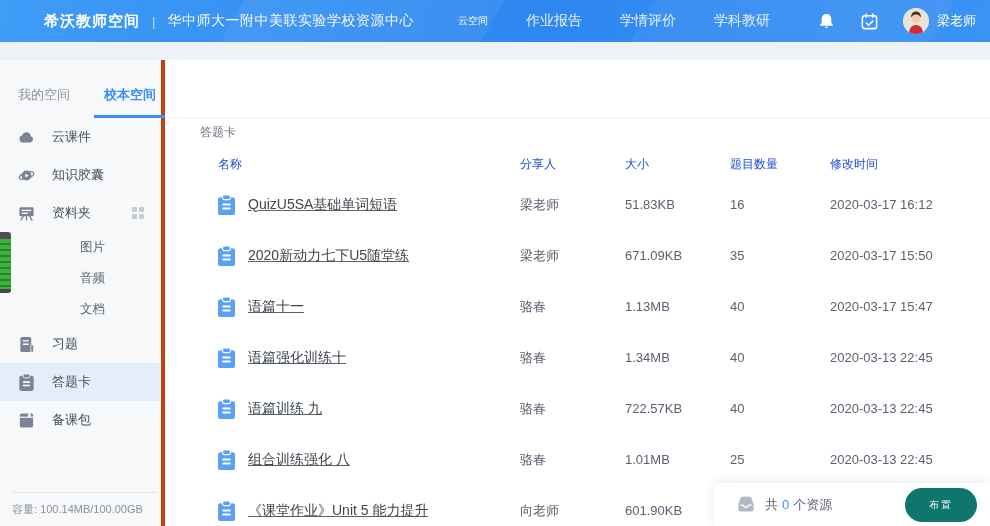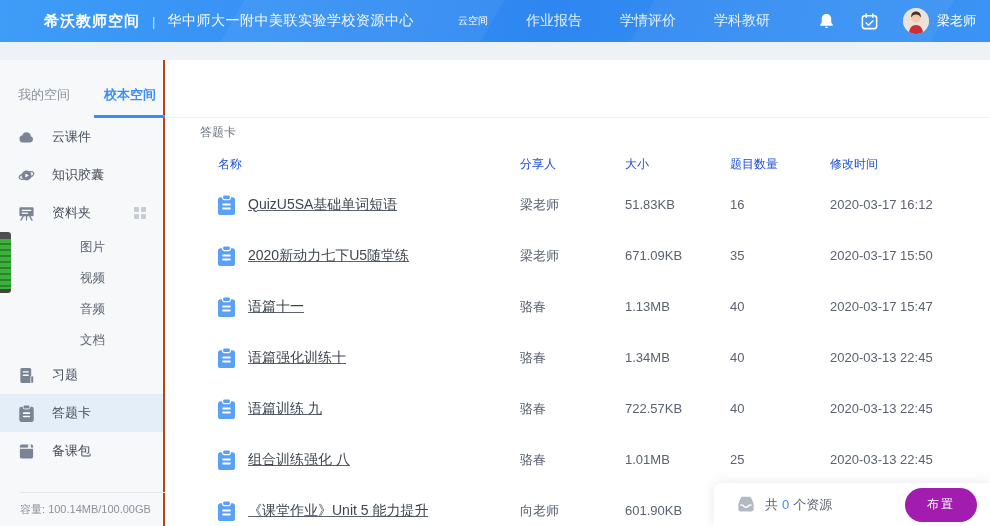--- a/index.html
+++ b/index.html
@@ -29,35 +29,35 @@
   .avatar { width:26px; height:26px; border-radius:50%; overflow:hidden; background:#e9d7c6; flex:none; }
   .user-name { font-size:13px; color:#fff; white-space:nowrap; }
 
   
   .strip { height:18px; background:#eef1f5; }
 
   
   .content { display:flex; height:466px; position:relative; }
 
   
-  .sidebar { width:165px; background:#f7f8fa; border-right:2px solid #c2410c; position:relative; flex:none; }
+  .sidebar { width:165px; background:#f7f8fa; border-right:4px solid #c2410c; position:relative; flex:none; }
   .tabs { height:58px; display:flex; align-items:flex-end; padding-left:14px; gap:20px; }
   .tab { font-size:13px; color:#8a919c; padding:0 4px 11px 4px; cursor:pointer; border-bottom:3px solid transparent; white-space:nowrap; }
   .tab.active { color:#3a8ef6; font-weight:700; border-bottom-color:#3a8ef6; padding:0 10px 11px 10px; }
   .menu { padding-top:0; }
   .side-item { height:38px; display:flex; align-items:center; padding-left:18px; cursor:pointer; position:relative; }
   .side-item.sub { height:31px; padding-left:80px; }
   .side-item.selected { background:#e4eef9; }
   .side-icon { width:17px; height:17px; margin-right:17px; display:inline-flex; flex:none; }
   .side-icon svg { width:100%; height:100%; }
   .side-label { font-size:13px; color:#474f5d; white-space:nowrap; }
   .side-item.sub .side-label { font-size:12.5px; color:#5d6573; }
   .side-trailing { position:absolute; right:16px; width:14px; height:14px; display:inline-flex; cursor:pointer; }
   .side-trailing svg { width:100%; height:100%; }
-  .capacity { position:absolute; left:12px; bottom:0; width:100%; padding:10px 8px 9px 8px; }
+  .capacity { position:absolute; left:4px; bottom:0; width:100%; padding:10px 8px 9px 8px; }
   .capacity-divider { height:1px; background:#e4e6ea; margin:0 0 9px 0; }
   .capacity-text { font-size:11px; color:#8b919b; white-space:nowrap; }
 
   
   .main { flex:1; background:#fff; position:relative; }
   .main-top { height:58px; border-bottom:1px solid #f0f1f4; }
   .breadcrumb { padding:6px 0 8px 35px; font-size:12px; color:#6d7480; }
   .thead { display:grid; grid-template-columns:302px 105px 105px 100px 1fr; padding-left:53px; height:30px; align-items:center; font-size:12px; color:#1d4ed8; }
   .row { display:grid; grid-template-columns:302px 105px 105px 100px 1fr; padding-left:53px; height:51px; align-items:center; font-size:13px; color:#5a6170; cursor:pointer; }
   .name-cell { display:flex; align-items:center; gap:13px; min-width:0;text-decoration:underline; }
@@ -71,21 +71,21 @@
     position:absolute; right:0; bottom:0; width:276px; height:43px; background:#fff;
     border-radius:8px 0 0 0; box-shadow:0 -1px 12px rgba(60,80,120,0.12);
     display:flex; align-items:center; padding-left:22px; z-index:6;
   }
   .tray-icon { width:20px; height:17px; display:inline-flex; margin-right:9px; }
   .tray-icon svg { width:100%; height:100%; }
   .res-text { font-size:13px; color:#5a6170; display:flex; gap:4px; align-items:center; }
   .res-count { color:#3a8ef6; }
   .assign-btn {
     margin-left:auto; margin-right:13px; width:72px; height:34px; border:none;
-    border-radius:17px; background:#a21caf; color:#fff; font-size:12px;
+    border-radius:17px; background:#0f766e; color:#fff; font-size:10px;
     font-family:inherit; cursor:not-allowed; letter-spacing:2px;
   }
 
   
   .green-widget {
     position:absolute; left:0; top:232px; width:11px; height:61px; z-index:7;
     border-radius:0 3px 3px 0;
     background:repeating-linear-gradient(180deg,#3cb13c 0 4px,#2a842a 4px 6px);
     border-top:7px solid #4f4f4f; border-bottom:4px solid #454545; cursor:pointer;
   }
@@ -181,24 +181,20 @@
                 <rect x="8" y="8" width="5" height="5" rx="1"></rect>
               </svg>
             </span>
           </div>
           <div class="side-item sub">
 
     <span class="side-label">图片</span>
   </div>
           <div class="side-item sub">
 
-    <span class="side-label">视频</span>
-  </div>
-          <div class="side-item sub">
-
     <span class="side-label">音频</span>
   </div>
           <div class="side-item sub">
 
     <span class="side-label">文档</span>
   </div>
           <div class="side-item">
     <span class="side-icon">
               <svg viewBox="0 0 18 18">
                 <rect x="2.5" y="1" width="11.5" height="16" rx="1.6" fill="#7b8494"></rect>

